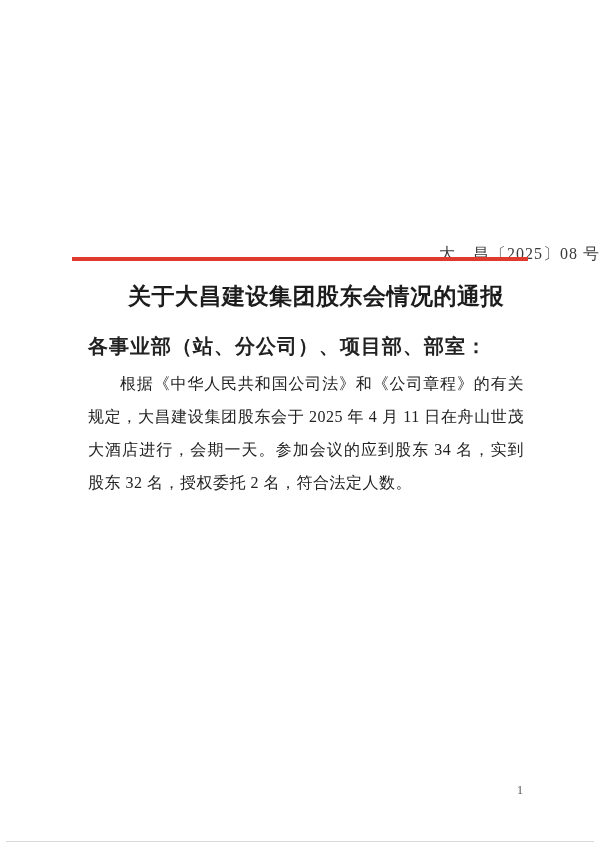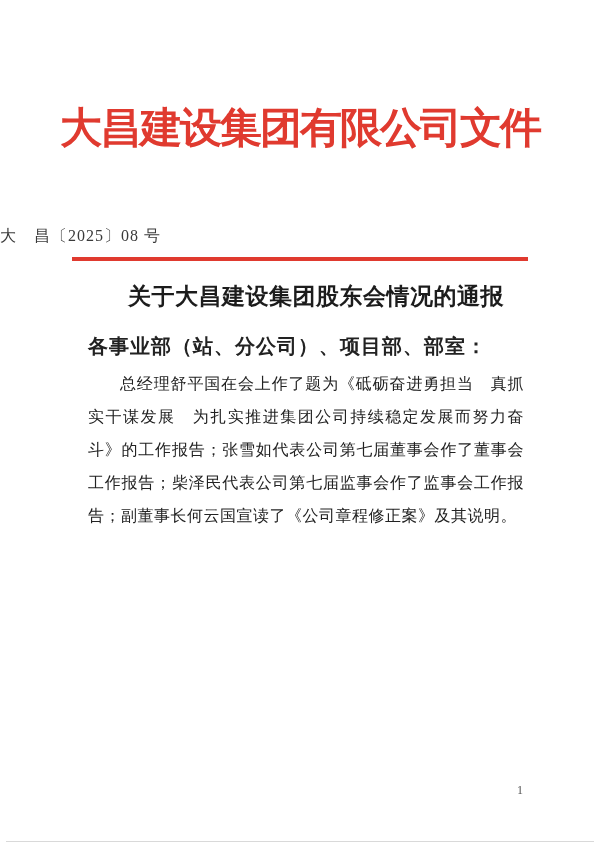--- a/index.html
+++ b/index.html
@@ -23,24 +23,24 @@
     text-align: center;
     font-size: 42px;
     font-weight: bold;
     letter-spacing: -2px;
     color: var(--accent-red, #e03a2f);
     white-space: nowrap;
     line-height: 1.1;
   }
   .doc-number {
     position: absolute;
-    top: 226px;
+    top: 244px;
     left: 0;
     width: 100%;
-    text-align: left;
+    text-align: right;
     font-size: 16px;
     color: #3a3a3a;
     letter-spacing: 1px;
   }
   .red-line {
     position: absolute;
     top: 257px;
     left: 72px;
     width: 456px;
     height: 4px;
@@ -96,30 +96,29 @@
     width: 588px;
     height: 1px;
     background: #d9d9d9;
   }
 </style>
 </head>
 <body>
 
 <div class="page">
 
-  <div class="header-title">大昌建设集团有限公司文件</div>
 
   <div class="doc-number">大　昌〔2025〕08 号</div>
 
   <div class="red-line"></div>
 
   <div class="doc-title">关于大昌建设集团股东会情况的通报</div>
 
   <div class="body-block">
     <div class="addressee">各事业部（站、分公司）、项目部、部室：</div>
-    <p class="para">总经理舒平国在会上作了题为《砥砺奋进勇担当　真抓实干谋发展　为扎实推进集团公司持续稳定发展而努力奋斗》的工作报告；张雪如代表公司第七届董事会作了董事会工作报告；柴泽民代表公司第七届监事会作了监事会工作报告；副董事长何云国宣读了《公司章程修正案》及其说明。</p>
+    <p class="para">根据《中华人民共和国公司法》和《公司章程》的有关规定，大昌建设集团股东会于 2025 年 4 月 11 日在舟山世茂大酒店进行，会期一天。参加会议的应到股东 34 名，实到股东 32 名，授权委托 2 名，符合法定人数。</p>
   </div>
 
   <div class="page-number">1</div>
 
   <div class="scan-edge"></div>
 
 </div>
 
 </body></html>

